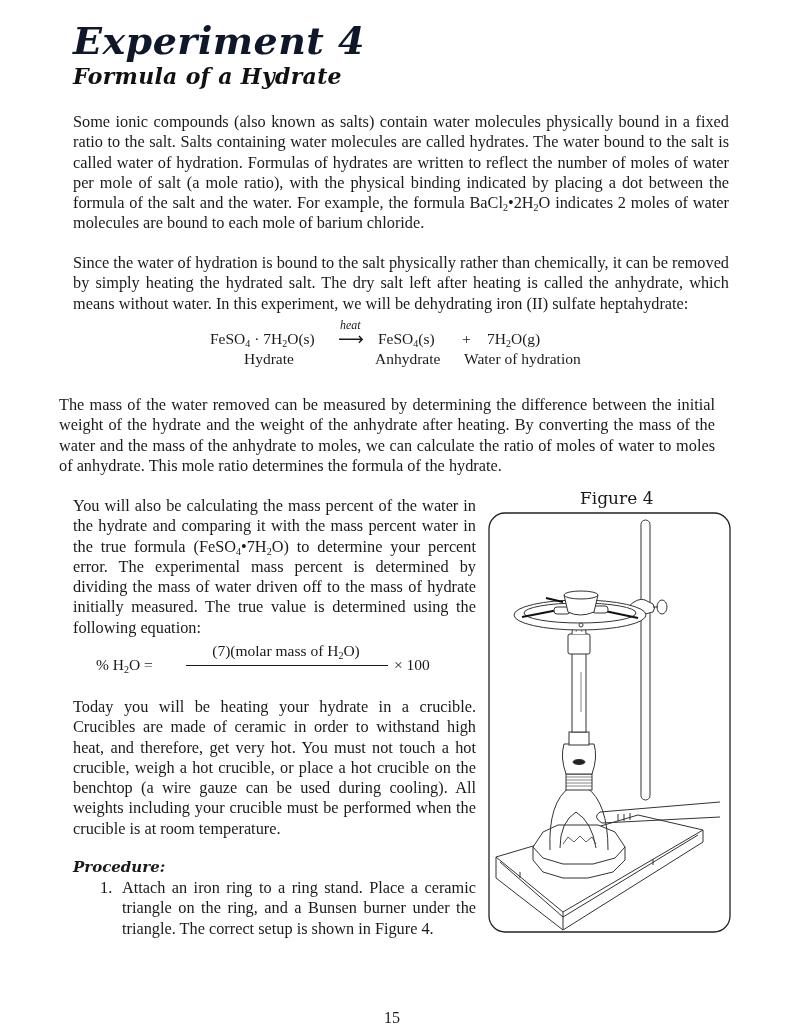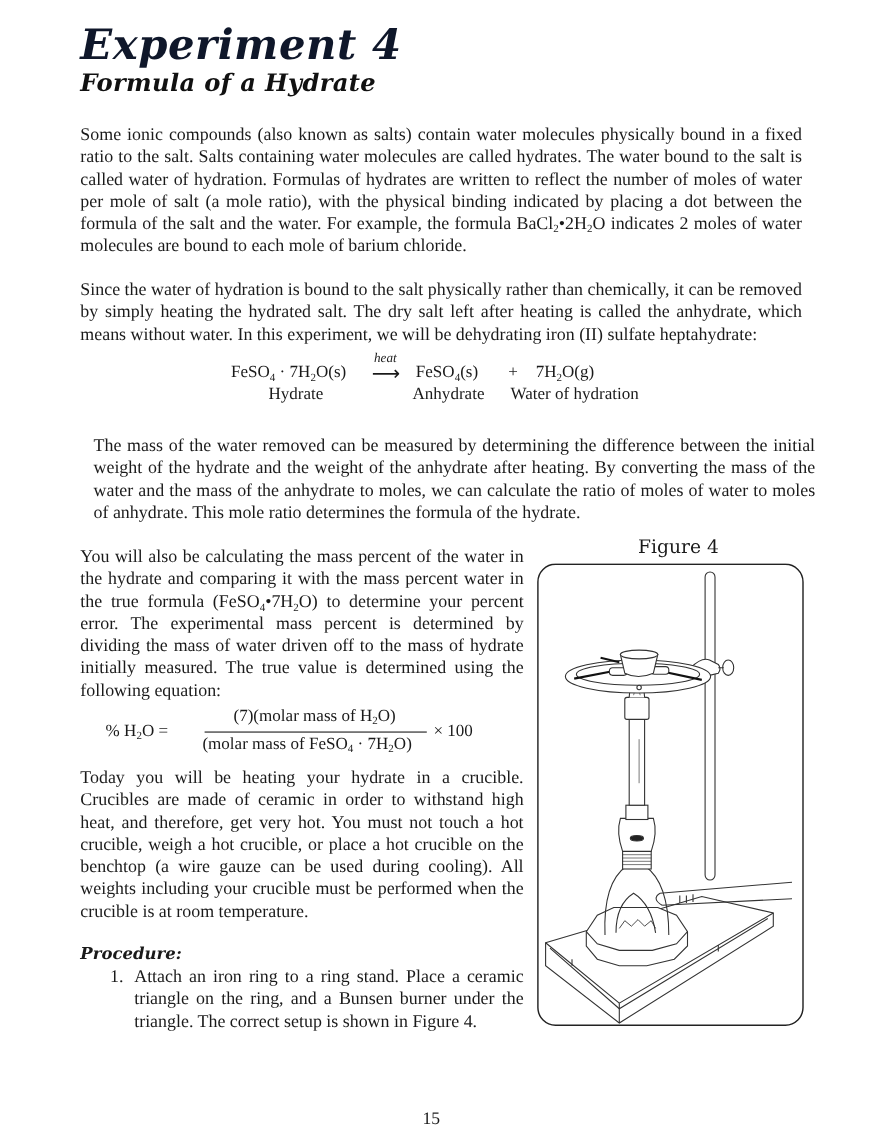--- a/index.html
+++ b/index.html
@@ -16,21 +16,21 @@
       position: absolute; left: 73px; top: 63px; margin: 0;
       font-family: "DejaVu Serif", serif; font-weight: bold; font-style: italic;
       font-size: 22px; letter-spacing: 0.3px; color: #111;
     }
     .para {
       position: absolute; margin: 0; font-size: 16.3px; line-height: 20.3px;
       text-align: justify; color: #1a1a1a;
     }
     .p1 { left: 73px; top: 112px; width: 656px; }
     .p2 { left: 73px; top: 253px; width: 656px; }
-    .p3 { left: 85px; top: 395px; width: 656px; }
+    .p3 { left: 59px; top: 395px; width: 656px; }
     .p4 { left: 73px; top: 496px; width: 403px; }
     .p5 { left: 73px; top: 697px; width: 403px; }
     sub.s { font-size: 10px; vertical-align: -3px; line-height: 0; }
 
     .eq1 { position: absolute; left: 210px; top: 318px; width: 400px; height: 56px; font-size: 15.5px; }
     .eq1 .row { position: absolute; white-space: nowrap; }
     .eq1 .heat { position: absolute; left: 130px; top: 0px; font-style: italic; font-size: 12px; }
     .eq1 .arrow { position: absolute; left: 128px; top: 10px; font-size: 18px; }
     .eq1 sub { font-size: 10px; vertical-align: -3px; line-height: 0; }
 
@@ -78,21 +78,20 @@
 </div>
 
 <p class="para p3">The mass of the water removed can be measured by determining the difference between the initial weight of the hydrate and the weight of the anhydrate after heating.  By converting the mass of the water and the mass of the anhydrate to moles, we can calculate the ratio of moles of water to moles of anhydrate.  This mole ratio determines the formula of the hydrate.</p>
 
 <p class="para p4"><span>You will also be calculating the mass percent of the water in the hydrate and comparing it with the mass percent water in the true formula (FeSO</span><sub class="s">4</sub><span>•7H</span><sub class="s">2</sub><span>O) to determine your percent error. The experimental mass percent is determined by dividing the mass of water driven off to the mass of hydrate initially measured.  The true value is determined using the following equation:</span></p>
 
 <div class="eq2">
   <div class="lhs"><span>% H</span><sub>2</sub><span>O =</span></div>
   <div class="num"><span>(7)(molar mass of H</span><sub>2</sub><span>O)</span></div>
   <div class="bar"></div>
-  <div class="den"><span>(molar mass of FeSO</span><sub>4</sub><span> · 7H</span><sub>2</sub><span>O)</span></div>
   <div class="rhs">× 100</div>
 </div>
 
 <p class="para p5">Today you will be heating your hydrate in a crucible. Crucibles are made of ceramic in order to withstand high heat, and therefore, get very hot.  You must not touch a hot crucible, weigh a hot crucible, or place a hot crucible on the benchtop (a wire gauze can be used during cooling).  All weights including your crucible must be performed when the crucible is at room temperature.</p>
 
 <h3 class="procedure-head">Procedure:</h3>
 <ol class="proc-list">
   <li class="proc-item">
     <span class="proc-num">1.</span>
     <span>Attach an iron ring to a ring stand.  Place a ceramic triangle on the ring, and a Bunsen burner under the triangle.  The correct setup is shown in Figure 4.</span>

